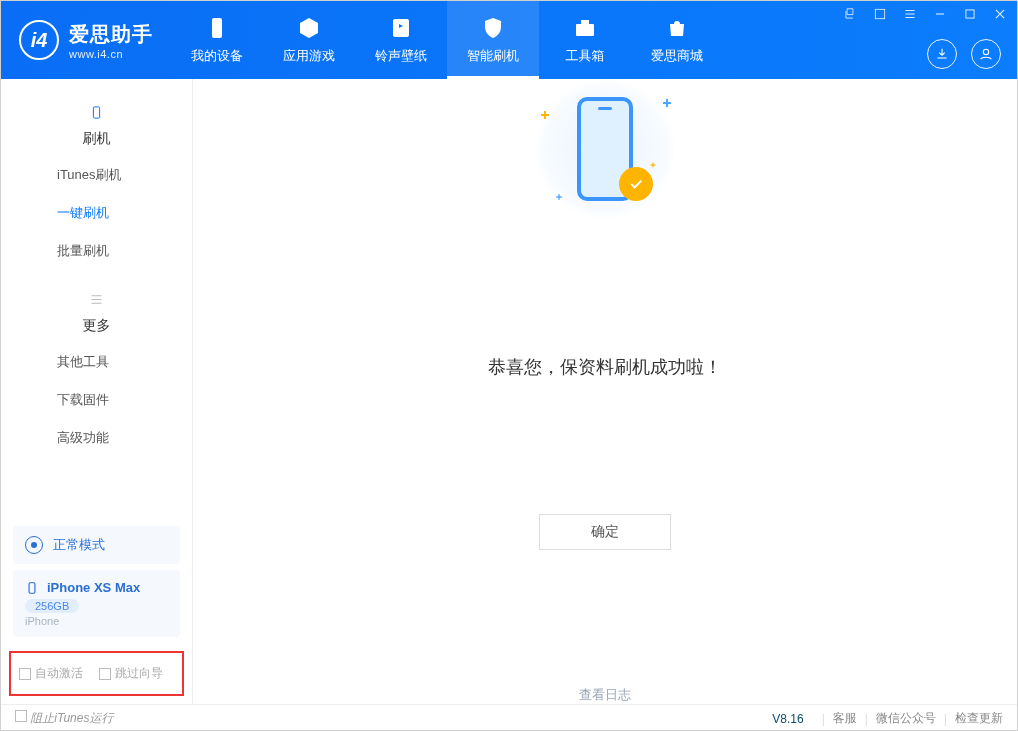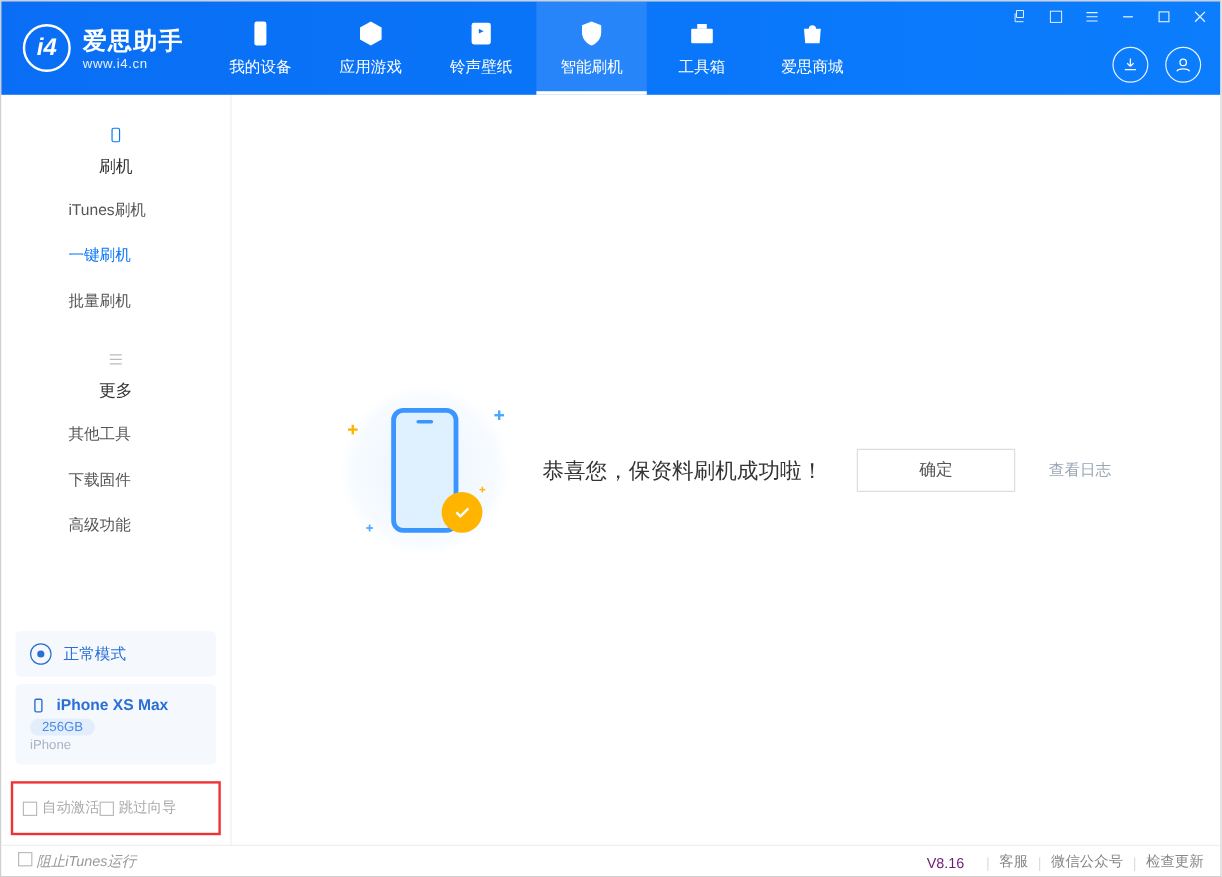--- a/index.html
+++ b/index.html
@@ -38,26 +38,26 @@
 
 .device-boxes { margin:auto 12px 10px 12px; display:flex; flex-direction:column; gap:6px; }
 .device-card { background:#f5f8fc; border-radius:4px; padding:10px 12px; font-size:13px; color:#2a6fd6; }
 .device-card .row1 { display:flex; align-items:center; gap:8px; font-weight:600; }
 .device-card .pill { display:inline-block; margin-top:4px; padding:1px 10px; border-radius:10px; background:#e3eefc; color:#4a8ae6; font-size:11px; }
 .device-card .sub { color:#a9b5c4; font-size:11px; margin-top:2px; }
 .mode-card { display:flex; align-items:center; gap:10px; }
 .mode-card .dot { width:18px; height:18px; border:1.5px solid #2a6fd6; border-radius:50%; display:flex; align-items:center; justify-content:center; }
 .mode-card .dot::after { content:""; width:6px; height:6px; background:#2a6fd6; border-radius:50%; }
 
-.red-box { border:2px solid #e33; margin:4px 8px 8px 8px; padding:12px 8px; display:flex; font-size:12px; color:#aaa; }
+.red-box { border:2px solid #e33; margin:4px 8px 8px 8px; padding:12px 8px; display:flex; gap:16px; font-size:12px; color:#aaa; }
 .red-box label { display:flex; align-items:center; gap:4px; }
 .chk { width:12px; height:12px; border:1px solid #bbb; display:inline-block; }
 
 
-.main { flex:1; display:flex; flex-direction:row; align-items:center; justify-content:center; gap:28px; }
+.main { flex:1; display:flex; flex-direction:column; align-items:center; justify-content:space-between; gap:28px; }
 .main .msg { font-size:18px; color:#333; }
 .main .okbtn { border:1px solid #ddd; background:#fff; padding:8px 51px; font-size:14px; color:#555; cursor:pointer; }
 .main .loglink { color:#9aa7b5; font-size:13px; cursor:pointer; }
 .phone-illus { position:relative; width:140px; height:140px; }
 .phone-illus .halo { position:absolute; inset:0; border-radius:50%; background:radial-gradient(circle,#eaf3ff 0%,#f7fbff 60%,transparent 72%); }
 .phone-illus .phone { position:absolute; left:42px; top:18px; width:56px; height:104px; border:4px solid #3a95ff; border-radius:10px; background:#dff0ff; }
 .phone-illus .phone::before { content:""; position:absolute; top:6px; left:50%; transform:translateX(-50%); width:14px; height:3px; background:#3a95ff; border-radius:2px; }
 .phone-illus .badge { position:absolute; right:22px; bottom:18px; width:34px; height:34px; background:#ffb400; border-radius:50%; display:flex; align-items:center; justify-content:center; }
 .phone-illus .badge svg { width:16px; height:16px; stroke:#fff; fill:none; stroke-width:3; }
 .spark { position:absolute; width:8px; height:8px; }
@@ -67,21 +67,21 @@
 .s1 { color:#ffb400; left:6px; top:32px; }
 .s2 { color:#4aa8ff; right:4px; top:20px; }
 .s3 { color:#4aa8ff; left:20px; bottom:18px; transform:scale(.7);}
 .s4 { color:#ffb400; right:18px; bottom:50px; transform:scale(.6);}
 
 
 .bottombar { height:28px; border-top:1px solid #eee; display:flex; align-items:center; padding:0 14px; font-size:12px; color:#999; justify-content:space-between; }
 .bottombar .left { display:flex; align-items:center; gap:6px;font-style:italic; }
 .bottombar .right { display:flex; align-items:center; gap:8px; }
 .bottombar .right a { color:#888; text-decoration:none; cursor:pointer; }
-.bottombar .ver { color:#701a75; margin-right:10px; }
+.bottombar .ver { color:#0c4a6e; margin-right:10px; }
 .sep { color:#ddd; }
 </style>
 </head>
 <body>
 
 <div class="topbar">
   <div class="logo-area">
     <div class="logo-circle">i4</div>
     <div class="logo-text">
       <div class="brand">爱思助手</div>

